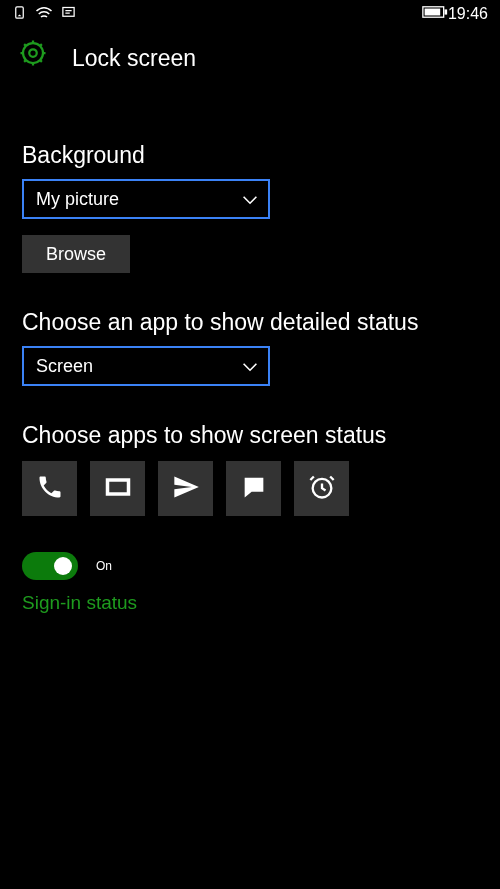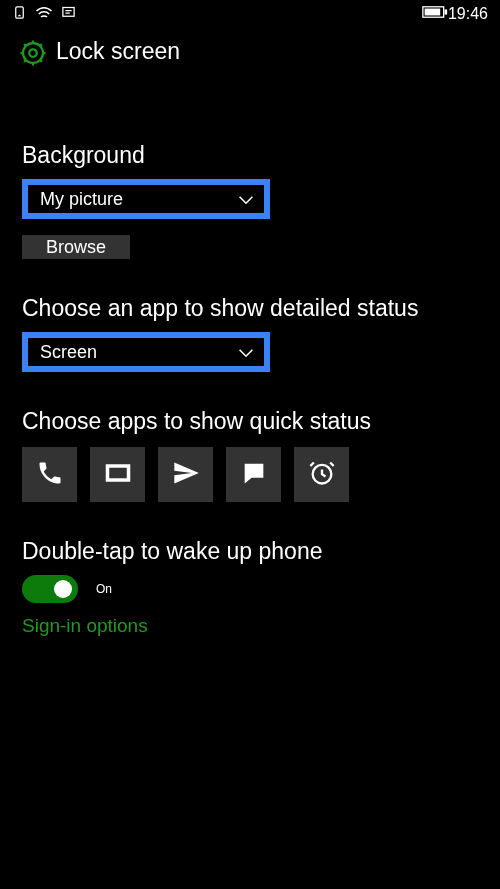--- a/index.html
+++ b/index.html
@@ -28,64 +28,64 @@
       display: flex;
       align-items: center;
       gap: 8px;
     }
     .status-right {
       display: flex;
       align-items: center;
     }
     .header {
       display: flex;
-      align-items: flex-start;
-      gap: 8px;
+      align-items: flex-end;
+      gap: 24px;
       padding: 10px 18px 20px 18px;
     }
     .header-title {
       font-size: 23px;
       font-weight: 400;
     }
     .content {
       padding: 50px 22px 0 22px;
     }
     .section {
       margin-bottom: 36px;
     }
     .label {
       font-size: 23px;
       margin-bottom: 10px;
       font-weight: 400;
     }
     .combo {
       width: 248px;
       height: 40px;
-      border: 6px solid #3b82f6;
+      border: 2px solid #3b82f6;
       background: #000;
       display: flex;
       align-items: center;
       justify-content: space-between;
       padding: 0 10px 0 12px;
       font-size: 18px;
       cursor: pointer;
     }
     .chevron {
       width: 16px;
       height: 10px;
     }
     .button {
       display: inline-flex;
       align-items: center;
       justify-content: center;
       background: #333;
       color: #fff;
       font-size: 18px;
       padding: 0 24px;
-      height: 24px;
+      height: 38px;
       margin-top: 16px;
       cursor: pointer;
     }
     .quick-row {
       display: flex;
       gap: 13px;
       margin-top: 12px;
     }
     .quick-tile {
       width: 55px;
@@ -204,21 +204,21 @@
       <span>Screen</span>
       <span>
         <svg class="chevron" viewBox="0 0 20 12" fill="none" stroke="white" stroke-width="2">
           <path d="M2 2 L10 10 L18 2"></path>
         </svg>
       </span>
     </div>
   </div>
 
   <div class="section">
-    <div class="label">Choose apps to show quick status</div>
+    <div class="label">Choose apps to show screen status</div>
     <div class="quick-row">
       <div class="quick-tile">
         <span>
           <svg width="28" height="28" viewBox="0 0 24 24" fill="white">
             <path d="M6.6 10.8c1.4 2.8 3.8 5.2 6.6 6.6l2.2-2.2c.3-.3.7-.4 1-.2 1.2.4 2.4.6 3.6.6.6 0 1 .4 1 1V20c0 .6-.4 1-1 1C10.6 21 3 13.4 3 4c0-.6.4-1 1-1h3.4c.6 0 1 .4 1 1 0 1.2.2 2.4.6 3.6.1.4 0 .8-.3 1l-2.1 2.2z"></path>
           </svg>
         </span>
       </div>
       <div class="quick-tile">
         <span>
@@ -248,24 +248,23 @@
             <path d="M12 9v4l3 2"></path>
             <path d="M5 3L2 6M22 6l-3-3"></path>
           </svg>
         </span>
       </div>
     </div>
   </div>
 
 
   <div class="section sec-double">
-    <div class="label">Double-tap to wake up phone</div>
     <div class="toggle-row">
       <div class="toggle">
         <div class="toggle-knob"></div>
       </div>
       <div class="toggle-label">On</div>
     </div>
   </div>
 
-  <div class="link">Sign-in options</div>
+  <div class="link">Sign-in status</div>
 
 </div>
 
 </body></html>

